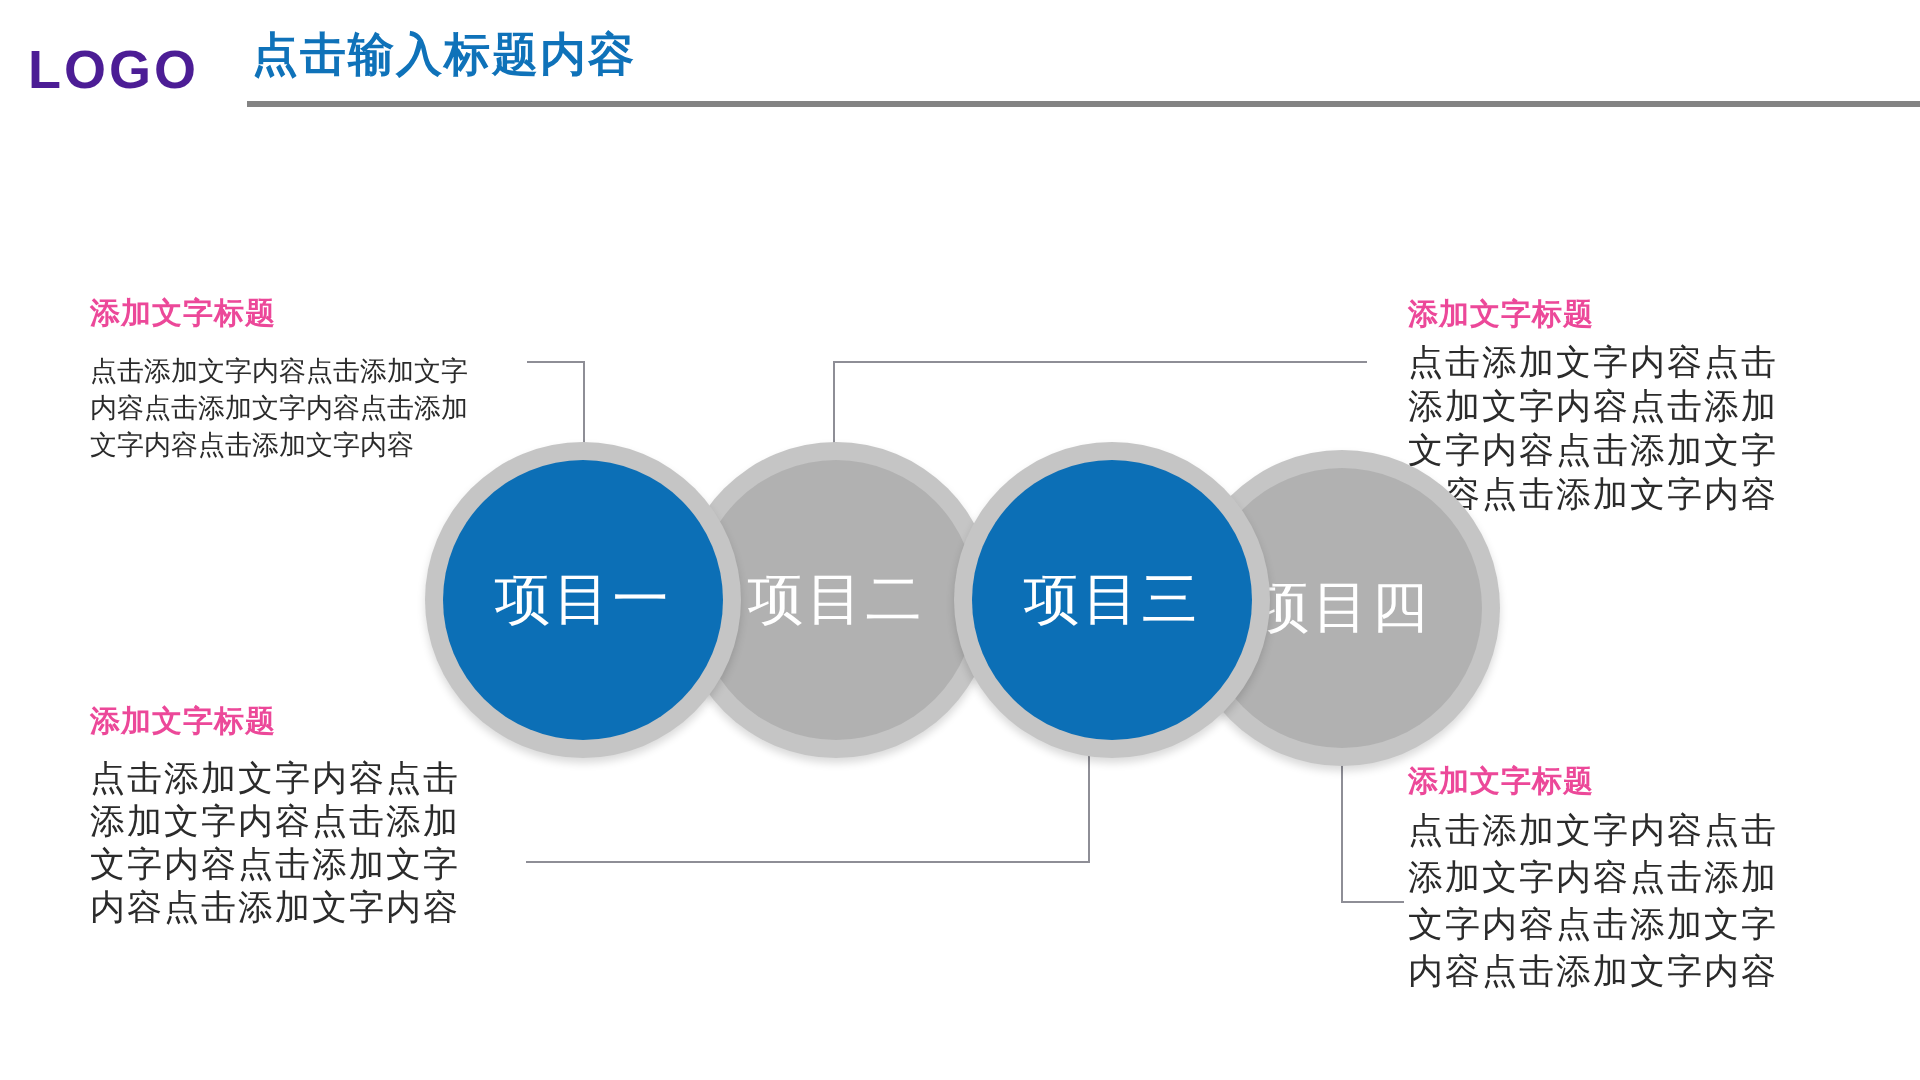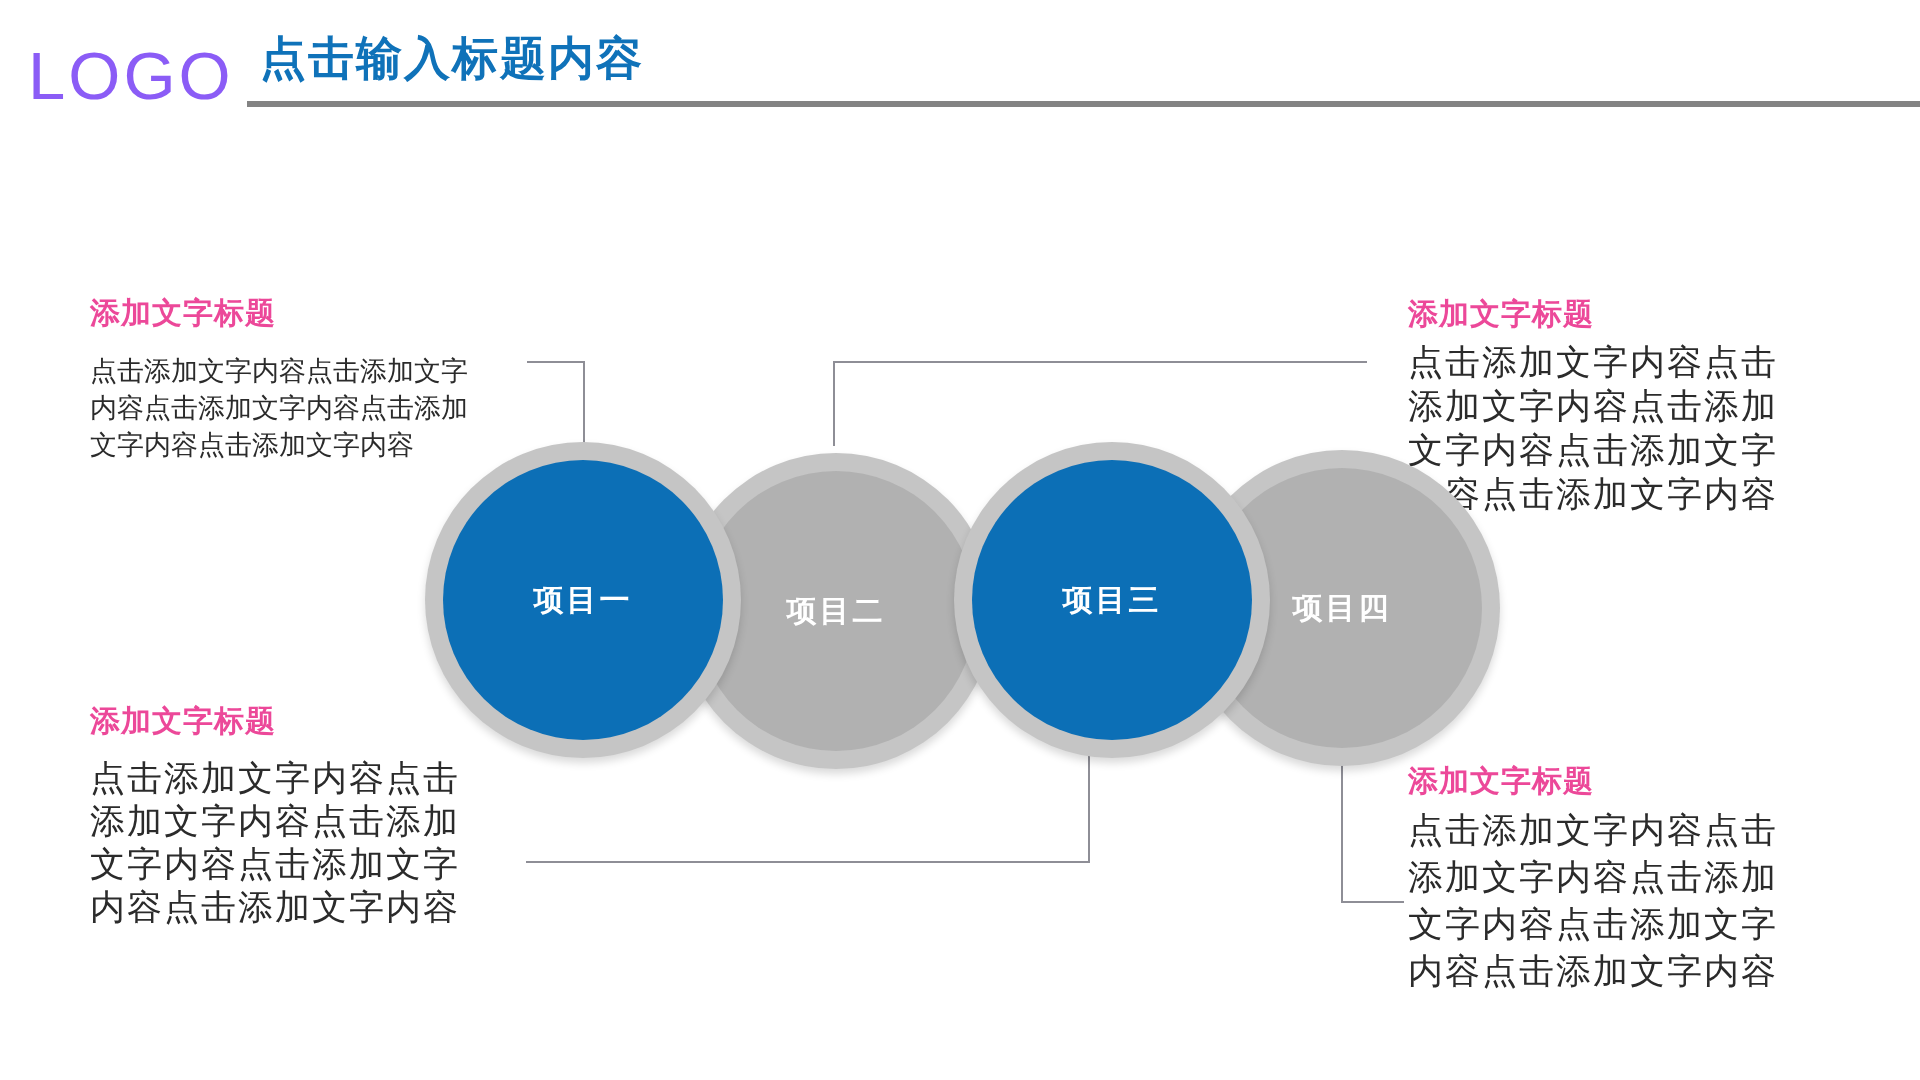--- a/index.html
+++ b/index.html
@@ -6,27 +6,27 @@
   .slide{
     position:relative;
     width:1920px;height:1080px;
     background:#ffffff;
     overflow:hidden;
     font-family:"Liberation Sans","DejaVu Sans",sans-serif;
   }
   
   .logo{
     position:absolute;left:28px;top:42px;
-    font-size:67px;font-weight:400;letter-spacing:3px;
-    color:#8b5cf6;line-height:1;
+    font-size:54px;font-weight:700;letter-spacing:3px;
+    color:#4c1d95;line-height:1;
   }
   .page-title{
-    position:absolute;left:260px;top:33px;
+    position:absolute;left:252px;top:33px;
     font-size:46px;font-weight:700;letter-spacing:2px;
-    color:#0f72b9;line-height:1.1;
+    color:#0f72b9;line-height:1.1;font-family:Liberation Mono, monospace;
   }
   .header-rule{
     position:absolute;left:247px;top:101px;
     width:1673px;height:6px;background:#838383;
   }
   
   .conn{position:absolute;background:#8e8e96;z-index:1;}
   .conn.h{height:2px;}
   .conn.v{width:2px;}
   
@@ -39,21 +39,21 @@
   .circle .inner{
     position:absolute;left:18px;top:18px;width:280px;height:280px;
     border-radius:50%;
     display:flex;align-items:center;justify-content:center;
   }
   .circle.gray{z-index:2;}
   .circle.blue{z-index:3;}
   .circle.gray .inner{background:#b1b1b1;}
   .circle.blue .inner{background:#0c6fb6;}
   .circle-label{
-    font-size:30px;font-weight:700;color:#ffffff;
+    font-size:56px;font-weight:400;color:#ffffff;
     letter-spacing:3px;white-space:nowrap;
   }
   
   .tblock{position:absolute;z-index:0;color:#2b2b2b;}
   .tblock .block-title{
     font-size:30px;font-weight:700;color:#ec4899;
     letter-spacing:1px;line-height:36px;white-space:nowrap;
   }
   .tblock .line{white-space:nowrap;}
   .tblock.small .line{font-size:27px;line-height:37px;letter-spacing:0px;}
@@ -89,21 +89,21 @@
   <div class="conn h" style="left:526px;top:861px;width:564px;"></div>
 
   <div class="conn v" style="left:1341px;top:748px;height:155px;"></div>
   <div class="conn h" style="left:1341px;top:901px;width:63px;"></div>
 
   <div class="circle blue" style="left:425px;top:442px;">
     <div class="inner">
       <span class="circle-label">项目一</span>
     </div>
   </div>
-  <div class="circle gray" style="left:678px;top:453px;">
+  <div class="circle gray" style="left:678px;top:442px;">
     <div class="inner">
       <span class="circle-label">项目二</span>
     </div>
   </div>
   <div class="circle blue" style="left:954px;top:442px;">
     <div class="inner">
       <span class="circle-label">项目三</span>
     </div>
   </div>
   <div class="circle gray" style="left:1184px;top:450px;">

